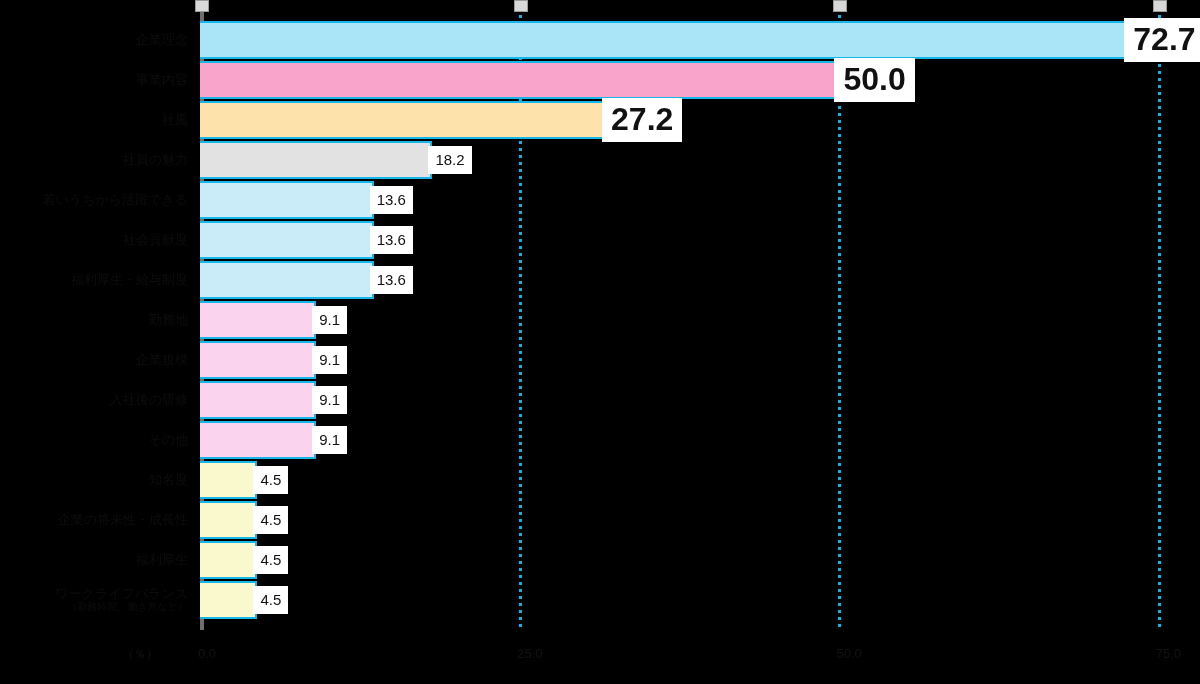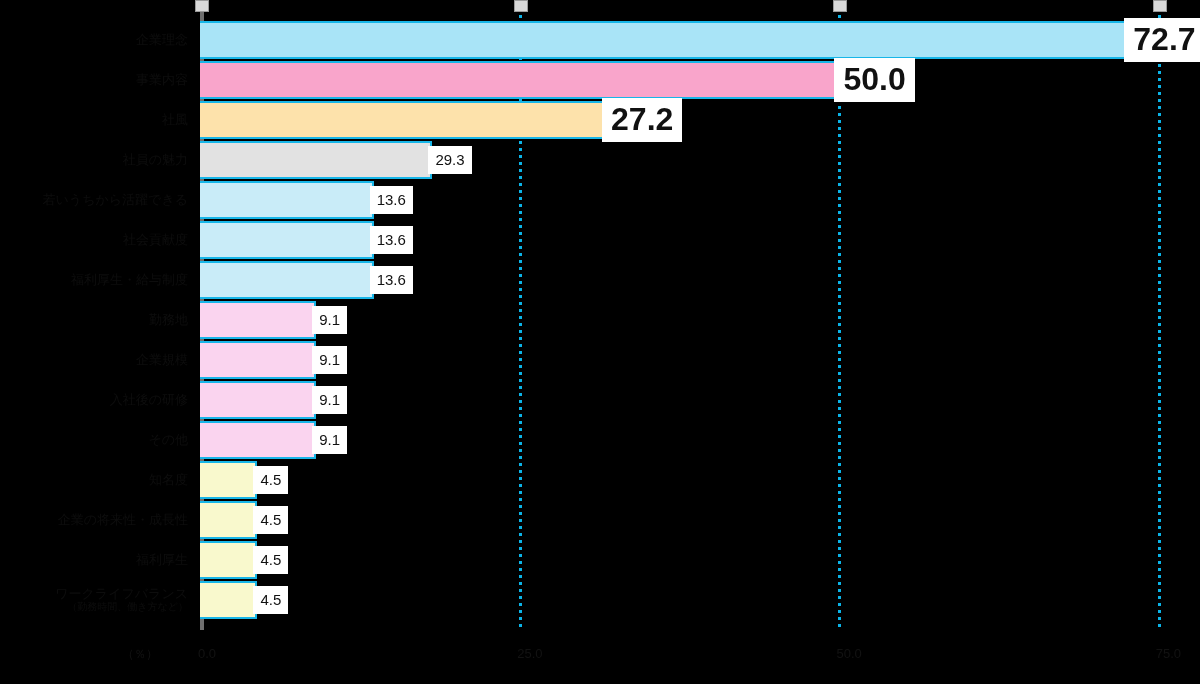--- a/index.html
+++ b/index.html
@@ -167,21 +167,21 @@
         </div>
         <div class="row" style="top: 92px;">
           <div class="cat-label"><span>社風</span></div>
           <div class="bar" style="width: 406.062px; background: rgb(253, 226, 171);">
             <div class="value-label big">27.2</div>
           </div>
         </div>
         <div class="row" style="top: 132px;">
           <div class="cat-label"><span>社員の魅力</span></div>
           <div class="bar" style="width: 232.4px; background: rgb(226, 226, 226);">
-            <div class="value-label small">29.3</div>
+            <div class="value-label small">18.2</div>
           </div>
         </div>
         <div class="row" style="top: 172px;">
           <div class="cat-label"><span>若いうちから活躍できる</span></div>
           <div class="bar" style="width: 173.662px; background: rgb(201, 236, 248);">
             <div class="value-label small">13.6</div>
           </div>
         </div>
         <div class="row" style="top: 212px;">
           <div class="cat-label"><span>社会貢献度</span></div>

